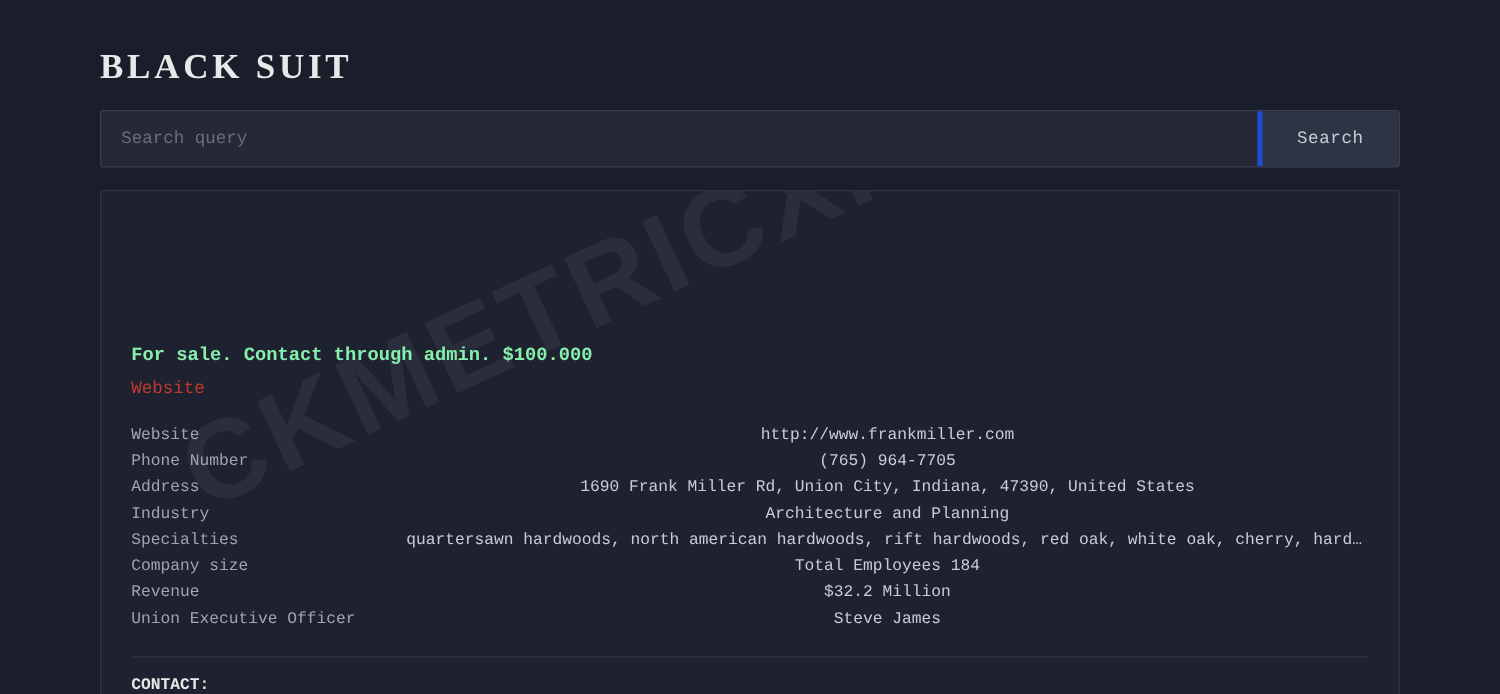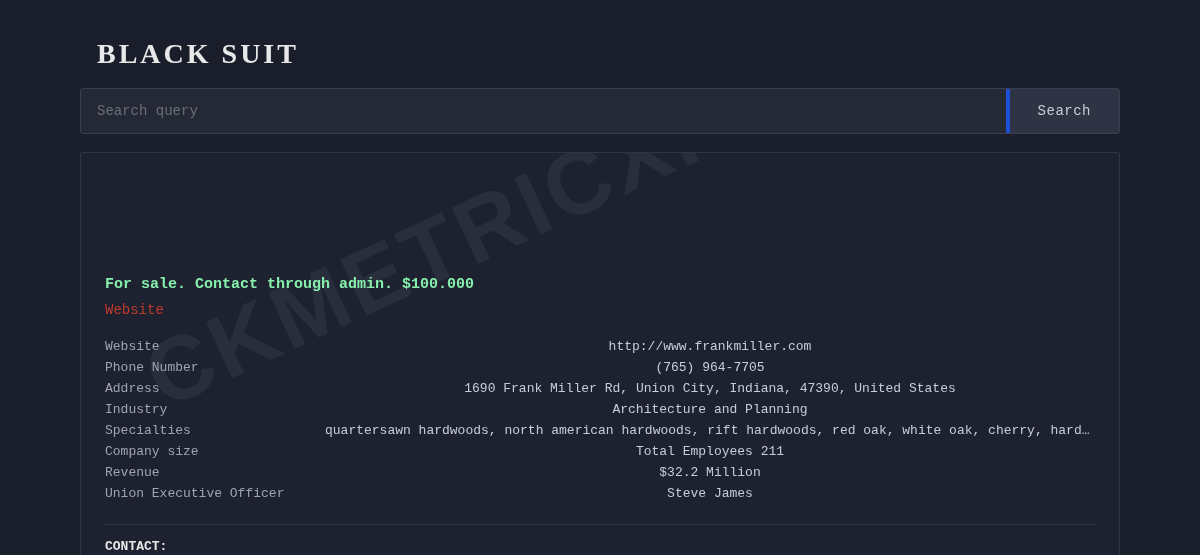--- a/index.html
+++ b/index.html
@@ -24,21 +24,20 @@
       padding: 18px 0 18px 0;
     }
 
     .logo-text {
       font-size: 28px;
       font-weight: bold;
       color: #e8e8e8;
       letter-spacing: 3px;
       text-transform: uppercase;
       font-family: 'Georgia', serif;
-      margin-left: 17px;
     }
 
     .search-bar-wrapper {
       display: flex;
       align-items: flex-end;
       background-color: #252935;
       border: 1px solid #3a3f50;
       border-radius: 3px;
       margin-bottom: 18px;
       overflow: hidden;
@@ -205,21 +204,21 @@
           <tr>
             <td>Industry</td>
             <td>Architecture and Planning</td>
           </tr>
           <tr>
             <td>Specialties</td>
             <td>quartersawn hardwoods, north american hardwoods, rift hardwoods, red oak, white oak, cherry, hard m...</td>
           </tr>
           <tr>
             <td>Company size</td>
-            <td>Total  Employees 211</td>
+            <td>Total  Employees 184</td>
           </tr>
           <tr>
             <td>Revenue</td>
             <td>$32.2 Million</td>
           </tr>
           <tr>
             <td>Union Executive Officer</td>
             <td>Steve James</td>
           </tr>
         </tbody>

